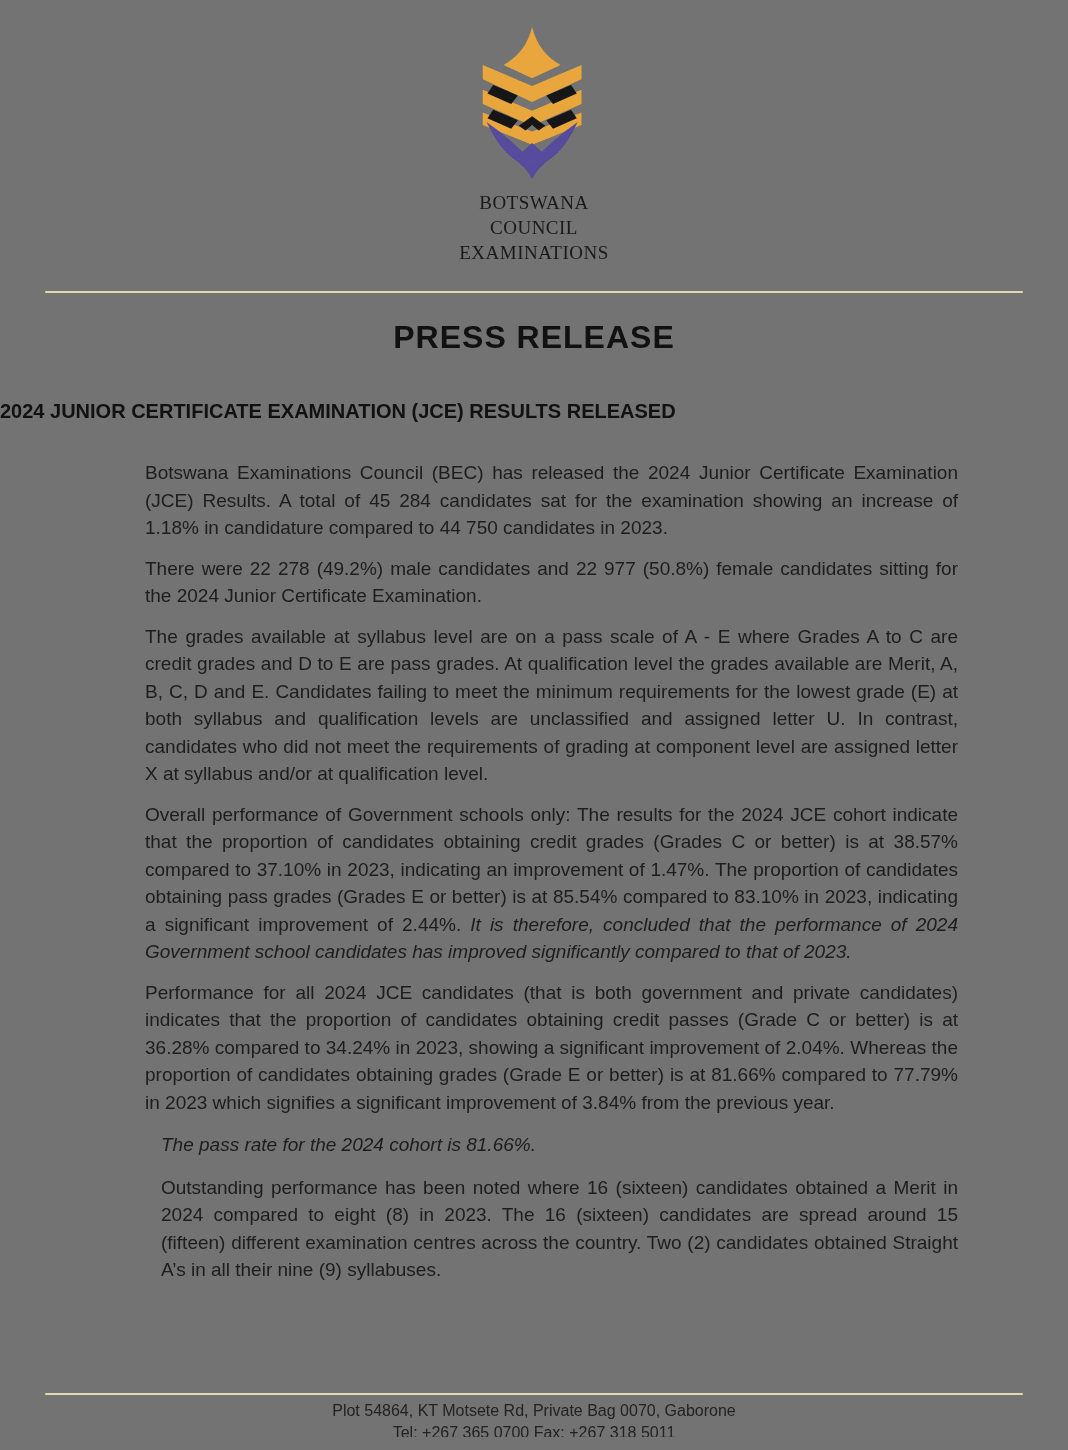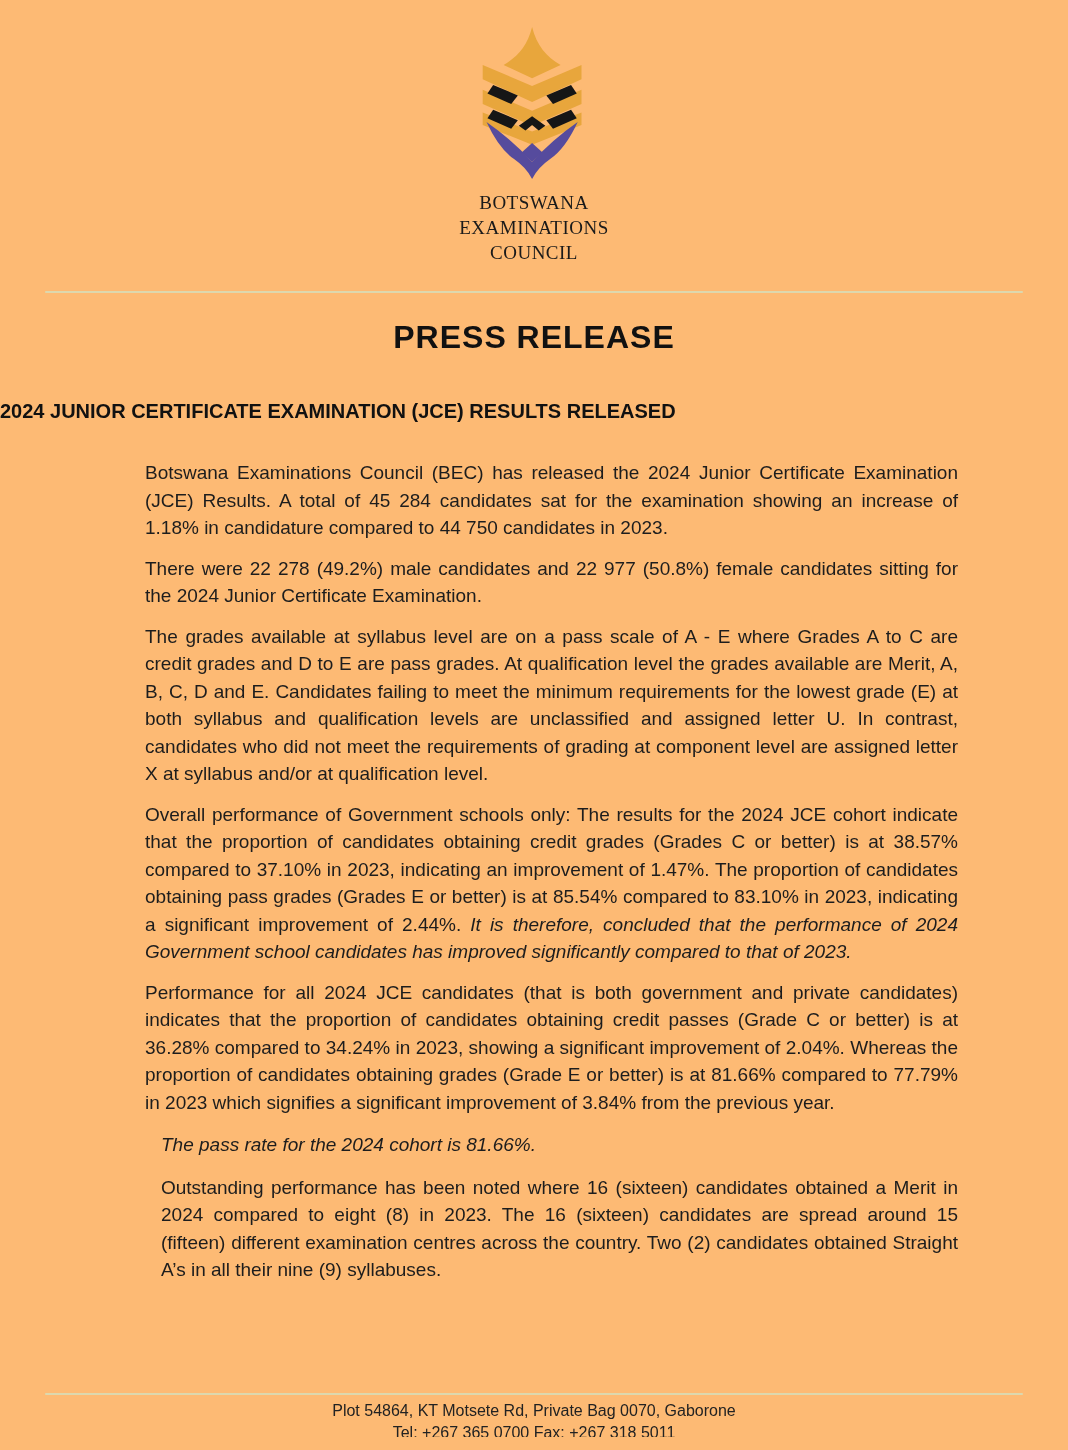--- a/index.html
+++ b/index.html
@@ -1,21 +1,21 @@
 <!DOCTYPE html>
 <html><head>
 <meta charset="utf-8">
 <style>
   html, body { margin: 0; padding: 0; background: #ffffff; }
   .page {
     position: relative;
     width: 1068px;
     height: 1450px;
     overflow: hidden;
-    background: #fdba74;
+    background: #737373;
     font-family: "Liberation Sans", sans-serif;
     color: #1d1d1d;
   }
   
   .letterhead { padding-top: 25px; text-align: center; }
   .logo-svg { display: block; margin: 0 auto; }
   .org-name {
     margin-top: 8px;
     font-family: "Liberation Serif", serif;
     font-size: 19px;
@@ -115,22 +115,22 @@
       <path d="M119,63 L93,74 L100,83 L125,72 Z" fill="#161616"></path>
       <path d="M37,89 L63,100 L56,109 L31,98 Z" fill="#161616"></path>
       <path d="M119,89 L93,100 L100,109 L125,98 Z" fill="#161616"></path>
       <path d="M78,96 L92,106 L85,111 L78,105 L71,111 L64,106 Z" fill="#161616"></path>
 
       <path d="M78,124 L89,134 L78,144 L67,134 Z" fill="#564B9D"></path>
       <path d="M30,102 Q56,120 78,144 Q100,120 126,102 Q113,130 97,141 Q84,150 78,162 Q72,150 59,141 Q43,130 30,102 Z" fill="#564B9D"></path>
     </svg>
     <div class="org-name">
       <div>BOTSWANA</div>
+      <div>COUNCIL</div>
       <div>EXAMINATIONS</div>
-      <div>COUNCIL</div>
     </div>
   </header>
 
   <div class="rule" style="background-color: rgb(221, 216, 174);"></div>
 
   <h1 class="page-title">PRESS RELEASE</h1>
 
   <h2 class="doc-heading">2024 JUNIOR CERTIFICATE EXAMINATION (JCE) RESULTS RELEASED</h2>
 
   <main class="body-text">

